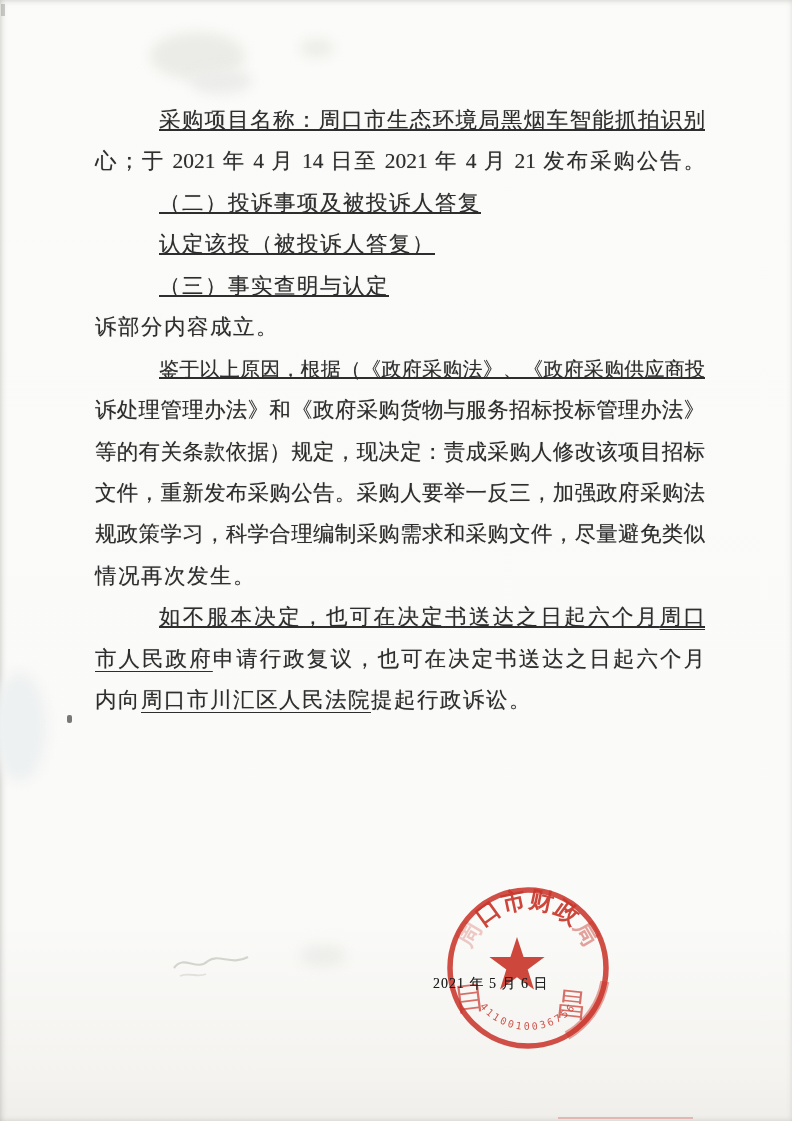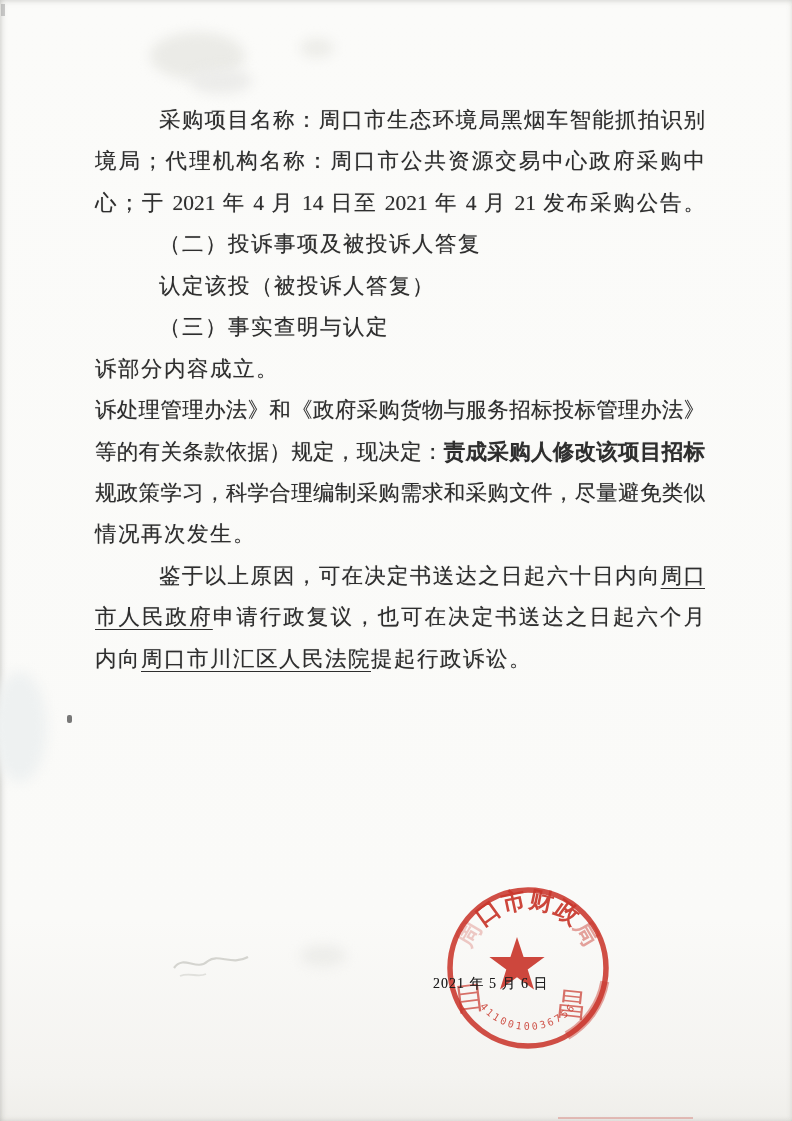--- a/index.html
+++ b/index.html
@@ -15,23 +15,23 @@
   .doc-text {
     position:absolute; left:95px; top:100px; width:610px;
     font-size:21.5px; color:#2e2e2e; line-height:41.45px;
     text-shadow:0 0 .7px rgba(45,45,45,.5);
   }
   .line { height:41.45px; white-space:nowrap; letter-spacing:1.5px; }
   .line.fill {
     white-space:normal; text-align:justify; text-align-last:justify;
     text-justify:inter-character; letter-spacing:0;
   }
-  .line.indent { text-indent:64px; }
+  .line.indent { text-indent:64px;text-decoration:underline; }
   .line.tight { font-size:20px; }
-  .b { font-weight:700; }
+  .b { font-weight:400; }
   .u { text-decoration:underline; text-underline-offset:5px; text-decoration-thickness:1.4px; }
   
   .seal { position:absolute; left:438px; top:883px; width:184px; height:176px; }
   .issue-date {
     position:absolute; left:433px; top:975px; width:200px;
     font-size:14px; letter-spacing:1px; color:#1d1d1d;
     text-shadow:0 0 .6px rgba(30,30,30,.55); white-space:nowrap;
   }
   
   .blob { position:absolute; border-radius:50%; filter:blur(6px); }
@@ -58,31 +58,32 @@
   <div class="speck1"></div>
   <div class="speck2"></div>
   <div class="redline"></div>
   <svg class="squiggle" width="86" height="40">
     <path d="M4,24 C14,10 26,28 38,17 C48,9 62,22 78,13" stroke="#cbcbc6" stroke-width="2.2" fill="none" opacity="0.8"></path>
     <path d="M10,32 C20,28 28,34 36,30" stroke="#d6d6d1" stroke-width="1.8" fill="none" opacity="0.7"></path>
   </svg>
 
   <div class="doc-text">
     <div class="line indent fill"><span>采购项目名称：周口市生态环境局黑烟车智能抓拍识别</span></div>
-    <div class="line fill"><span>境局；代理机构名称：周口市公共资源交易中心政府采购中</span></div>
     <div class="line fill"><span>心；于 2021 年 4 月 14 日至 2021 年 4 月 21 发布采购公告。</span></div>
     <div class="line indent"><span>（二）投诉事项及被投诉人答复</span></div>
     <div class="line indent"><span>认定该投（被投诉人答复）</span></div>
     <div class="line indent"><span>（三）事实查明与认定</span></div>
     <div class="line"><span>诉部分内容成立。</span></div>
+    <div class="line indent fill tight"><span>鉴于以上原因，根据（《政府采购法》、《政府采购供应商投</span></div>
     <div class="line fill"><span>诉处理管理办法》和《政府采购货物与服务招标投标管理办法》</span></div>
     <div class="line fill"><span>等的有关条款依据）规定，现决定：</span><span class="b">责成采购人修改该项目招标</span></div>
+    <div class="line fill"><span class="b">文件，重新发布采购公告。</span><span>采购人要举一反三，加强政府采购法</span></div>
     <div class="line fill"><span>规政策学习，科学合理编制采购需求和采购文件，尽量避免类似</span></div>
     <div class="line"><span>情况再次发生。</span></div>
-    <div class="line indent fill"><span>鉴于以上原因，可在决定书送达之日起六十日内向</span><span class="u">周口</span></div>
+    <div class="line indent fill"><span>如不服本决定，也可在决定书送达之日起六个月</span><span class="u">周口</span></div>
     <div class="line fill"><span class="u">市人民政府</span><span>申请行政复议，也可在决定书送达之日起六个月</span></div>
     <div class="line"><span>内向</span><span class="u">周口市川汇区人民法院</span><span>提起行政诉讼。</span></div>
   </div>
 
   <svg class="seal" viewBox="0 0 184 176">
     <g fill="none" stroke="#c9372c">
       <circle cx="90" cy="85" r="78" stroke-width="5.5" opacity="0.88"></circle>
       <path d="M166.8,98.5 A78,78 0 0 1 129,152.5" stroke-width="9" opacity="0.45"></path>
     </g>
     <path fill="#c9372c" opacity="0.92" d="M79,54 L85.6,73.9 L106.6,74 L89.7,86.5 L96,106.5 L79,94.3 L62,106.5 L68.3,86.5 L51.4,74 L72.4,73.9 Z"></path>

